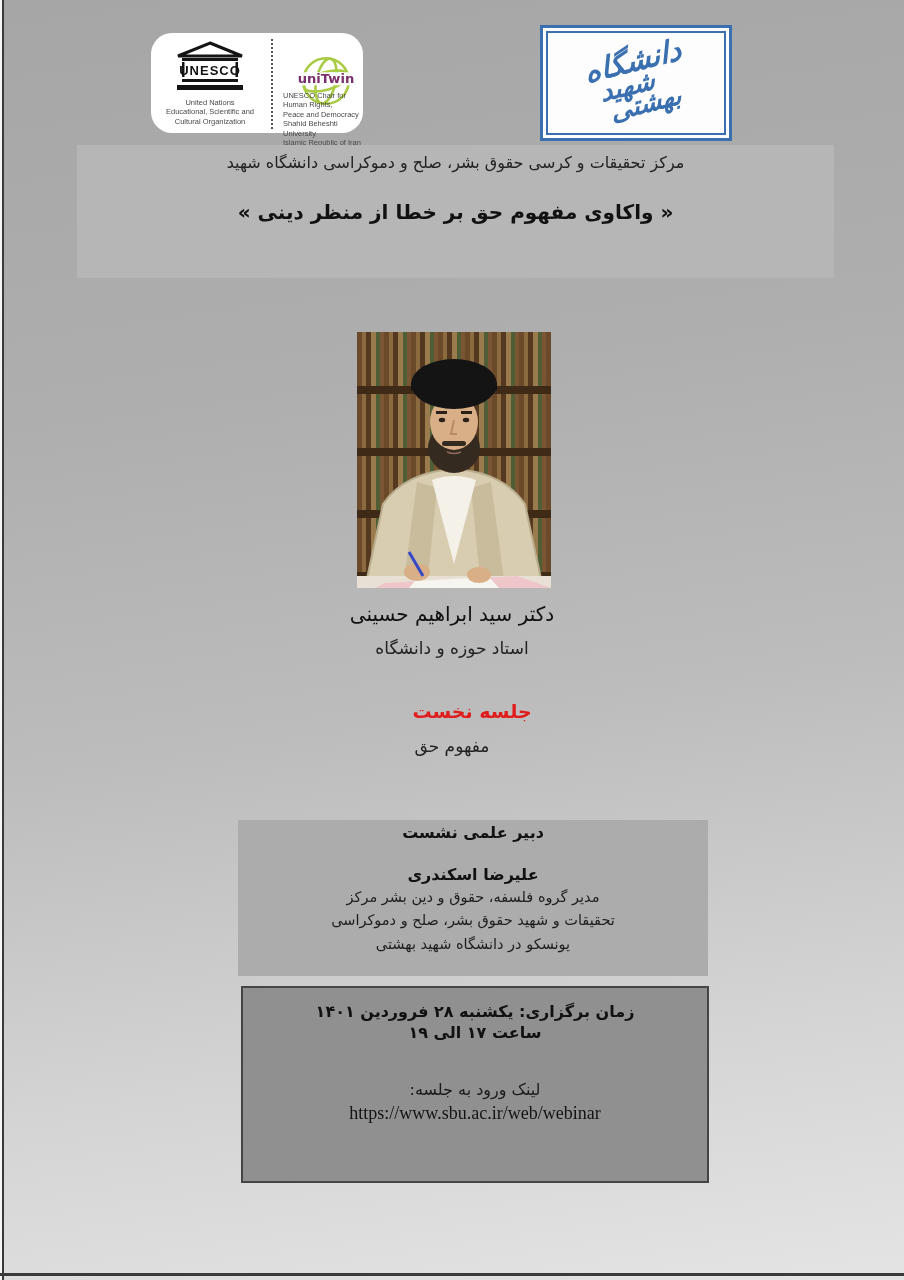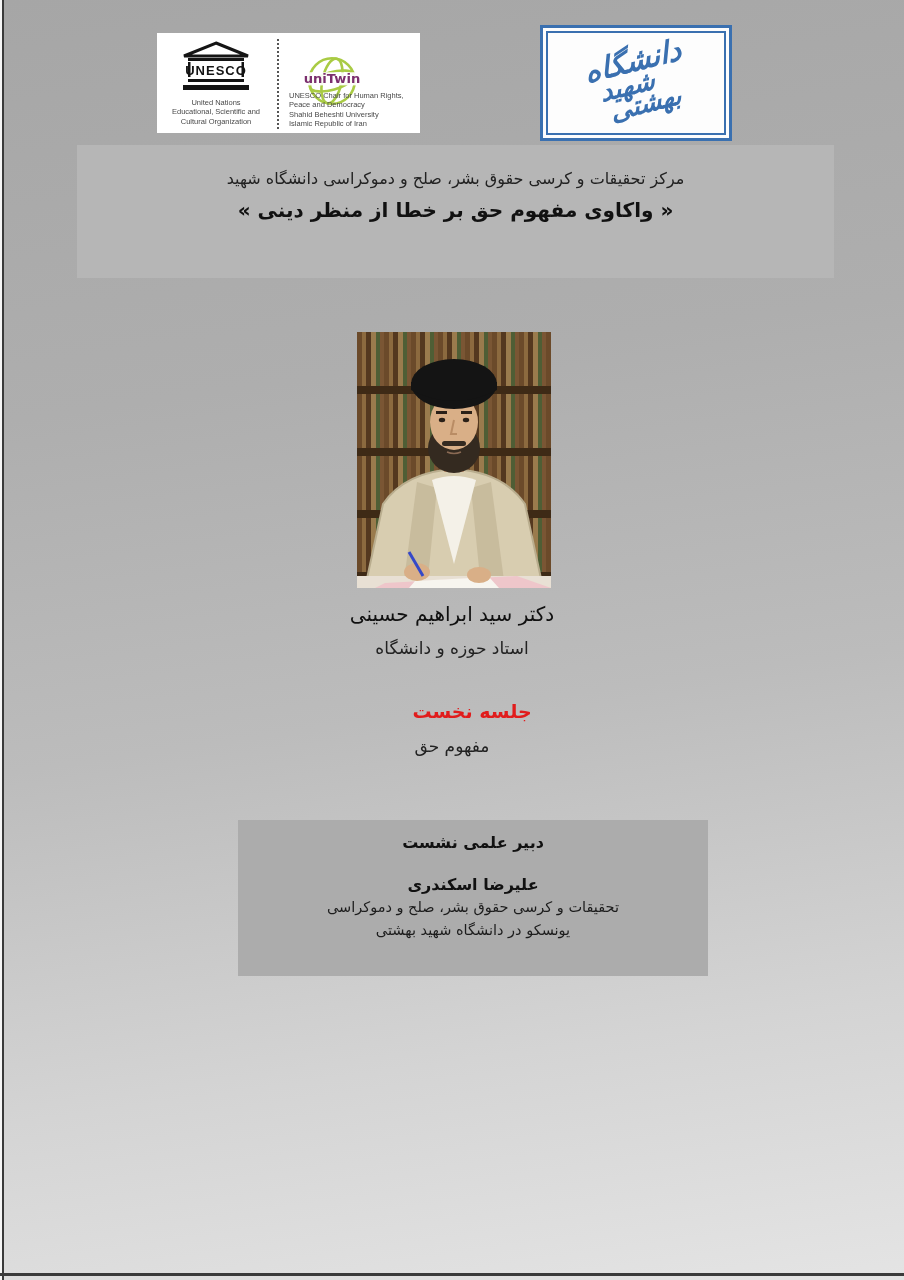--- a/index.html
+++ b/index.html
@@ -13,22 +13,22 @@
     font-family:"DejaVu Sans",sans-serif;
     color:#1c1c1c;
   }
   
   .edge-left-white{position:absolute;left:0;top:0;bottom:0;width:2px;background:#f6f6f6;}
   .edge-left-dark{position:absolute;left:2px;top:0;bottom:0;width:2px;background:#3a3a3a;}
   .edge-bottom-dark{position:absolute;left:0;right:0;bottom:4px;height:3px;background:#3a3a3a;}
 
   
   .unesco-panel{
-    position:absolute;left:157px;top:33px;width:263px;height:100px;
-    background:#ffffff;display:flex;align-items:stretch;
+    position:absolute;left:151px;top:33px;width:212px;height:100px;
+    background:#ffffff;display:flex;align-items:stretch;border-radius:21px;
   }
   .unesco-block{flex:0 0 118px;display:flex;flex-direction:column;align-items:center;justify-content:flex-start;padding-top:8px;}
   .unesco-caption{margin-top:3px;text-align:center;font:7.5px/1.25 "Liberation Sans",sans-serif;color:#4a4a4a;width:112px;}
   .dotted-divider{flex:0 0 2px;margin:6px 4px 4px 2px;background-image:repeating-linear-gradient(#555 0 2px,transparent 2px 4px);width:2px;}
   .unitwin-block{flex:1;position:relative;padding-top:20px;}
   .unitwin-globe{position:relative;width:90px;height:52px;margin-left:4px;overflow:visible;}
   .unitwin-caption{position:absolute;left:6px;top:58px;font:7.5px/1.25 "Liberation Sans",sans-serif;color:#4a4a4a;text-align:left;}
 
   .sbu-logo{
     position:absolute;left:540px;top:25px;width:186px;height:110px;
@@ -46,43 +46,43 @@
   .sbu-w1{font-size:26px;margin-right:18px;}
   .sbu-w2{font-size:26px;margin-left:14px;}
 
   
   .header-box{
     position:absolute;left:77px;top:145px;width:757px;height:133px;
     background:#b6b6b6;
     text-align:center;direction:rtl;
   }
   .header-line{font-size:16px;letter-spacing:2px;line-height:1.55;color:#222;}
-  .header-line.first{margin-top:22px;}
-  .header-title{margin-top:6px;font-size:20px;font-weight:bold;letter-spacing:3px;color:#111;}
+  .header-line.first{margin-top:6px;}
+  .header-title{margin-top:24px;font-size:20px;font-weight:bold;letter-spacing:3px;color:#111;}
 
   
   .photo{
     position:absolute;left:357px;top:332px;width:194px;height:256px;
     overflow:hidden;background:#7a5a36;
   }
   .photo svg{display:block;}
 
   
   .center-line{position:absolute;left:0;width:100%;text-align:center;direction:rtl;}
   .speaker-name{top:602px;font-size:20px;font-weight:normal;letter-spacing:3px;color:#101010;text-align:center;}
   .speaker-role{top:638px;font-size:17px;letter-spacing:5px;color:#222;}
   .session-label{top:700px;font-size:19px;font-weight:bold;letter-spacing:3px;color:#e11c1c;padding-left:20px;}
   .session-topic{top:736px;font-size:17px;letter-spacing:4px;color:#222;}
 
   
   .secretary-box{
     position:absolute;left:238px;top:820px;width:470px;height:156px;
     background:#acacac;text-align:center;direction:rtl;
   }
-  .secretary-heading{margin-top:13px;font-size:16px;font-weight:bold;letter-spacing:2px;color:#111;}
+  .secretary-heading{margin-top:3px;font-size:16px;font-weight:bold;letter-spacing:2px;color:#111;}
   .secretary-name{margin-top:23px;font-size:16px;font-weight:bold;letter-spacing:2px;color:#111;}
   .secretary-desc{margin-top:2px;font-size:14.5px;letter-spacing:1.5px;line-height:1.62;color:#1c1c1c;}
 
   
   .schedule-box{
     position:absolute;left:241px;top:986px;width:468px;height:197px;
     background:#909090;border:2px solid #454545;
     text-align:center;direction:rtl;box-sizing:border-box;
   }
   .schedule-line1{margin-top:14px;font-size:16px;font-weight:bold;letter-spacing:2px;color:#111;}
@@ -200,23 +200,30 @@
   <div class="center-line speaker-name">دکتر سید ابراهیم حسینی</div>
   <div class="center-line speaker-role">استاد حوزه و دانشگاه</div>
 
   <div class="center-line session-label">جلسه نخست</div>
   <div class="center-line session-topic">مفهوم حق</div>
 
   <div class="secretary-box">
     <div class="secretary-heading">دبیر علمی نشست</div>
     <div class="secretary-name">علیرضا اسکندری</div>
     <div class="secretary-desc">
-      <div>تحقیقات و کرسی حقوق بشر، صلح و دموکراسی</div>
+      <div>مدیر گروه فلسفه، حقوق و دین بشر مرکز</div>
+      <div>تحقیقات و شهید حقوق بشر، صلح و دموکراسی</div>
       <div>یونسکو در دانشگاه شهید بهشتی</div>
     </div>
   </div>
 
+  <div class="schedule-box">
+    <div class="schedule-line1">زمان برگزاری: یکشنبه ۲۸ فروردین ۱۴۰۱</div>
+    <div class="schedule-line2">ساعت ۱۷ الی ۱۹</div>
+    <div class="schedule-link-label">لینک ورود به جلسه:</div>
+    <div class="schedule-url">https://www.sbu.ac.ir/web/webinar</div>
+  </div>
 
   <div class="edge-left-white"></div>
   <div class="edge-left-dark"></div>
   <div class="edge-bottom-dark"></div>
 
 </div>
 
 </body></html>

